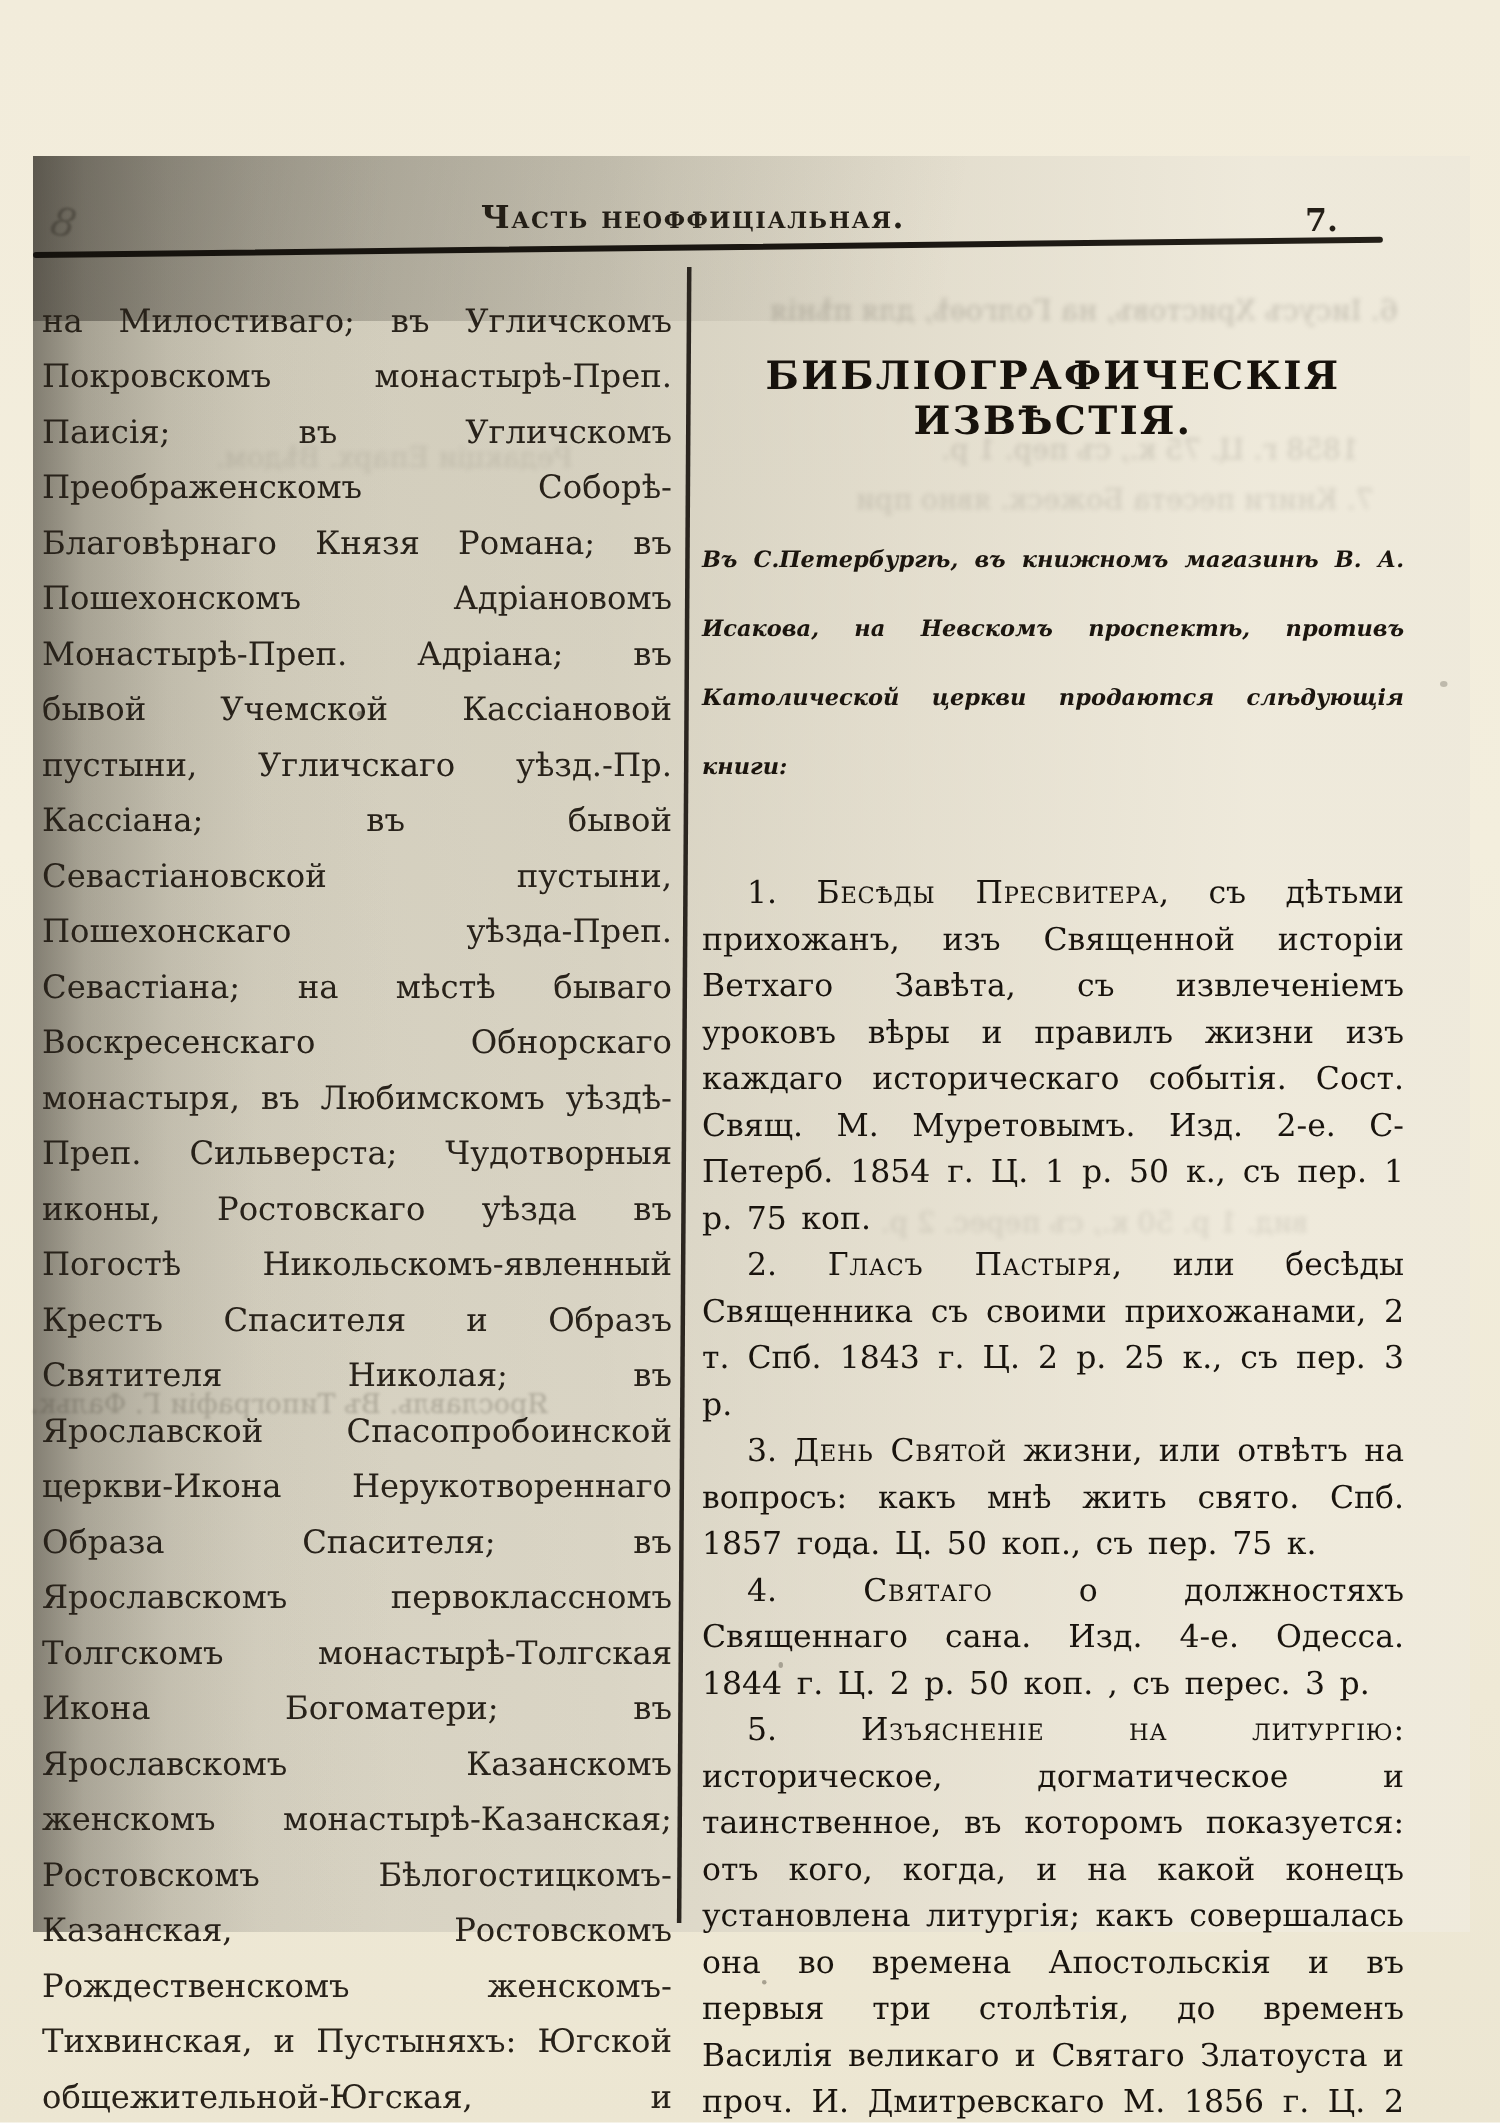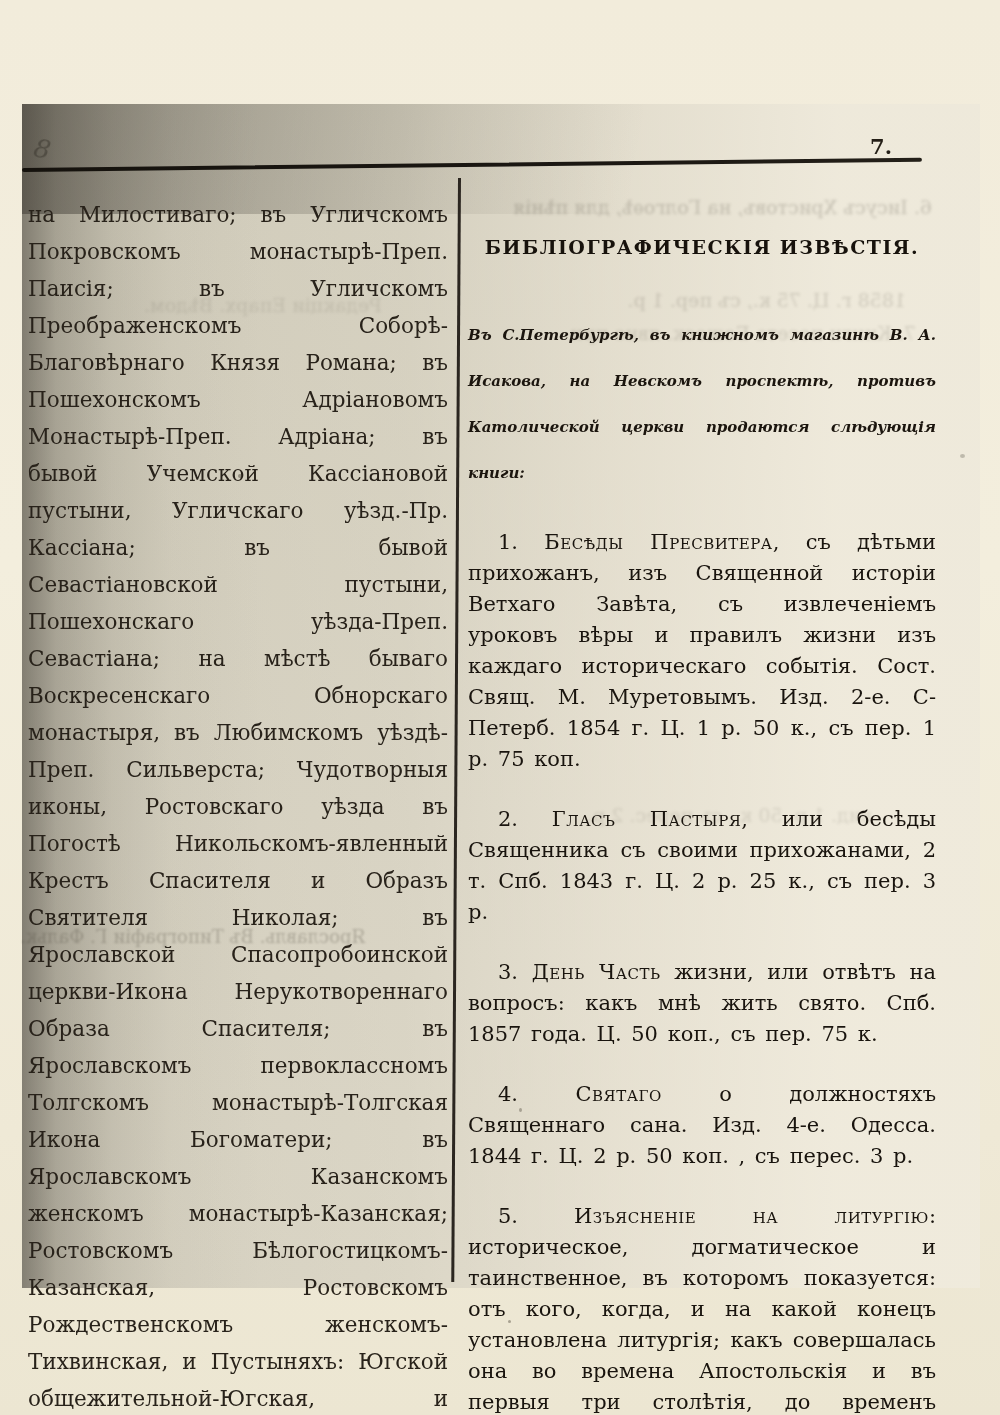--- a/index.html
+++ b/index.html
@@ -65,38 +65,38 @@
   }
 
   .col-right {
     position: absolute; left: 446px; top: 92px; width: 468px;
     color: #19140e;
   }
   .bib-heading {
     margin-top: 40px;
     text-align: center;
     font-weight: bold;
-    font-size: 19px; letter-spacing: 1.5px;
+    font-size: 26px; letter-spacing: 1.5px;
     color: #17120c;
   }
   .bib-intro {
     margin-top: 54px;
     font-style: italic; font-weight: bold;
     font-size: 15px; line-height: 46px;
     text-align: justify; word-spacing: 5px;
     color: #1b150e;
   }
   .book-item {
     font-size: 21px; line-height: 31px;
     text-align: justify; word-spacing: 3px;
     text-indent: 30px;
     color: #19140e;
   }
-  .book-item.first { margin-top: 31px; }
-  .book-item + .book-item { margin-top: 29px; }
+  .book-item.first { margin-top: 46px; }
+  .book-item + .book-item { }
   .item-lead { font-variant: small-caps; letter-spacing: 0.5px; }
 
   
   .ghost {
     position: absolute;
     font-size: 19px;
     color: #4d483c;
     transform: scaleX(-1);
     filter: blur(1.6px);
     opacity: 0.22;
@@ -132,38 +132,39 @@
 
   <div class="corner-mark">8</div>
 
   <div class="ghost g0">6. Іисусъ Христовъ, на Голгоѳѣ, для пѣнія</div>
   <div class="ghost g1">1858 г. Ц. 75 к., съ пер. 1 р.</div>
   <div class="ghost g2">7. Книги песета Божеск. явно при</div>
   <div class="ghost g3">Ярославль. Въ Типографіи Г. Фальк.</div>
   <div class="ghost g4">вид. 1 р. 50 к., съ перес. 2 р.</div>
   <div class="ghost g5">Редакціи Епарх. Вѣдом.</div>
 
+  <div class="running-title">Часть неоффиціальная.</div>
   <div class="page-number">7.</div>
   <div class="header-rule"></div>
   <div class="column-divider"></div>
 
   <div class="col-left">
     <p>на Милостиваго; въ Угличскомъ Покровскомъ монастырѣ-Преп. Паисія; въ Угличскомъ Преображенскомъ Соборѣ-Благовѣрнаго Князя Романа; въ Пошехонскомъ Адріановомъ Монастырѣ-Преп. Адріана; въ бывой Учемской Кассіановой пустыни, Угличскаго уѣзд.-Пр. Кассіана; въ бывой Севастіановской пустыни, Пошехонскаго уѣзда-Преп. Севастіана; на мѣстѣ бываго Воскресенскаго Обнорскаго монастыря, въ Любимскомъ уѣздѣ-Преп. Сильверста; Чудотворныя иконы, Ростовскаго уѣзда въ Погостѣ Никольскомъ-явленный Крестъ Спасителя и Образъ Святителя Николая; въ Ярославской Спасопробоинской церкви-Икона Нерукотвореннаго Образа Спасителя; въ Ярославскомъ первоклассномъ Толгскомъ монастырѣ-Толгская Икона Богоматери; въ Ярославскомъ Казанскомъ женскомъ монастырѣ-Казанская; Ростовскомъ Бѣлогостицкомъ-Казанская, Ростовскомъ Рождественскомъ женскомъ-Тихвинская, и Пустыняхъ: Югской общежительной-Югская, и Пошехонской Исаковой-образъ Рождества Богородицы.</p>
 
   </div>
 
   <div class="col-right">
     <div class="bib-heading">БИБЛІОГРАФИЧЕСКІЯ ИЗВѢСТІЯ.</div>
     <p class="bib-intro">Въ С.Петербургѣ, въ книжномъ магазинѣ В. А. Исакова, на Невскомъ проспектѣ, противъ Католической церкви продаются слѣдующія книги:</p>
 
     <p class="book-item first"><span>1.</span> <span class="item-lead">Бесѣды Пресвитера</span><span>, съ дѣтьми прихожанъ, изъ Священной исторіи Ветхаго Завѣта, съ извлеченіемъ уроковъ вѣры и правилъ жизни изъ каждаго историческаго событія. Сост. Свящ. М. Муретовымъ. Изд. 2-е. С-Петерб. 1854 г. Ц. 1 р. 50 к., съ пер. 1 р. 75 коп.</span></p>
 
     <p class="book-item"><span>2.</span> <span class="item-lead">Гласъ Пастыря</span><span>, или бесѣды Священника съ своими прихожанами, 2 т. Спб. 1843 г. Ц. 2 р. 25 к., съ пер. 3 р.</span></p>
 
-    <p class="book-item"><span>3.</span> <span class="item-lead">День Часть</span><span> жизни, или отвѣтъ на вопросъ: какъ мнѣ жить свято. Спб. 1857 года. Ц. 50 коп., съ пер. 75 к.</span></p>
+    <p class="book-item"><span>3.</span> <span class="item-lead">День Святой</span><span> жизни, или отвѣтъ на вопросъ: какъ мнѣ жить свято. Спб. 1857 года. Ц. 50 коп., съ пер. 75 к.</span></p>
 
     <p class="book-item"><span>4.</span> <span class="item-lead">Святаго</span><span> о должностяхъ Священнаго сана. Изд. 4-е. Одесса. 1844 г. Ц. 2 р. 50 коп. , съ перес. 3 р.</span></p>
 
     <p class="book-item"><span>5.</span> <span class="item-lead">Изъясненіе на литургію</span><span>: историческое, догматическое и таинственное, въ которомъ показуется: отъ кого, когда, и на какой конецъ установлена литургія; какъ совершалась она во времена Апостольскія и въ первыя три столѣтія, до временъ Василія великаго и Святаго Златоуста и проч. И. Дмитревскаго М. 1856 г. Ц. 2 р. 50 к., съ пер.3 р. 25 к.</span></p>
   </div>
 
   <div class="speck s1"></div>
   <div class="speck s2"></div>
   <div class="speck s3"></div>
   <div class="speck s4"></div>

